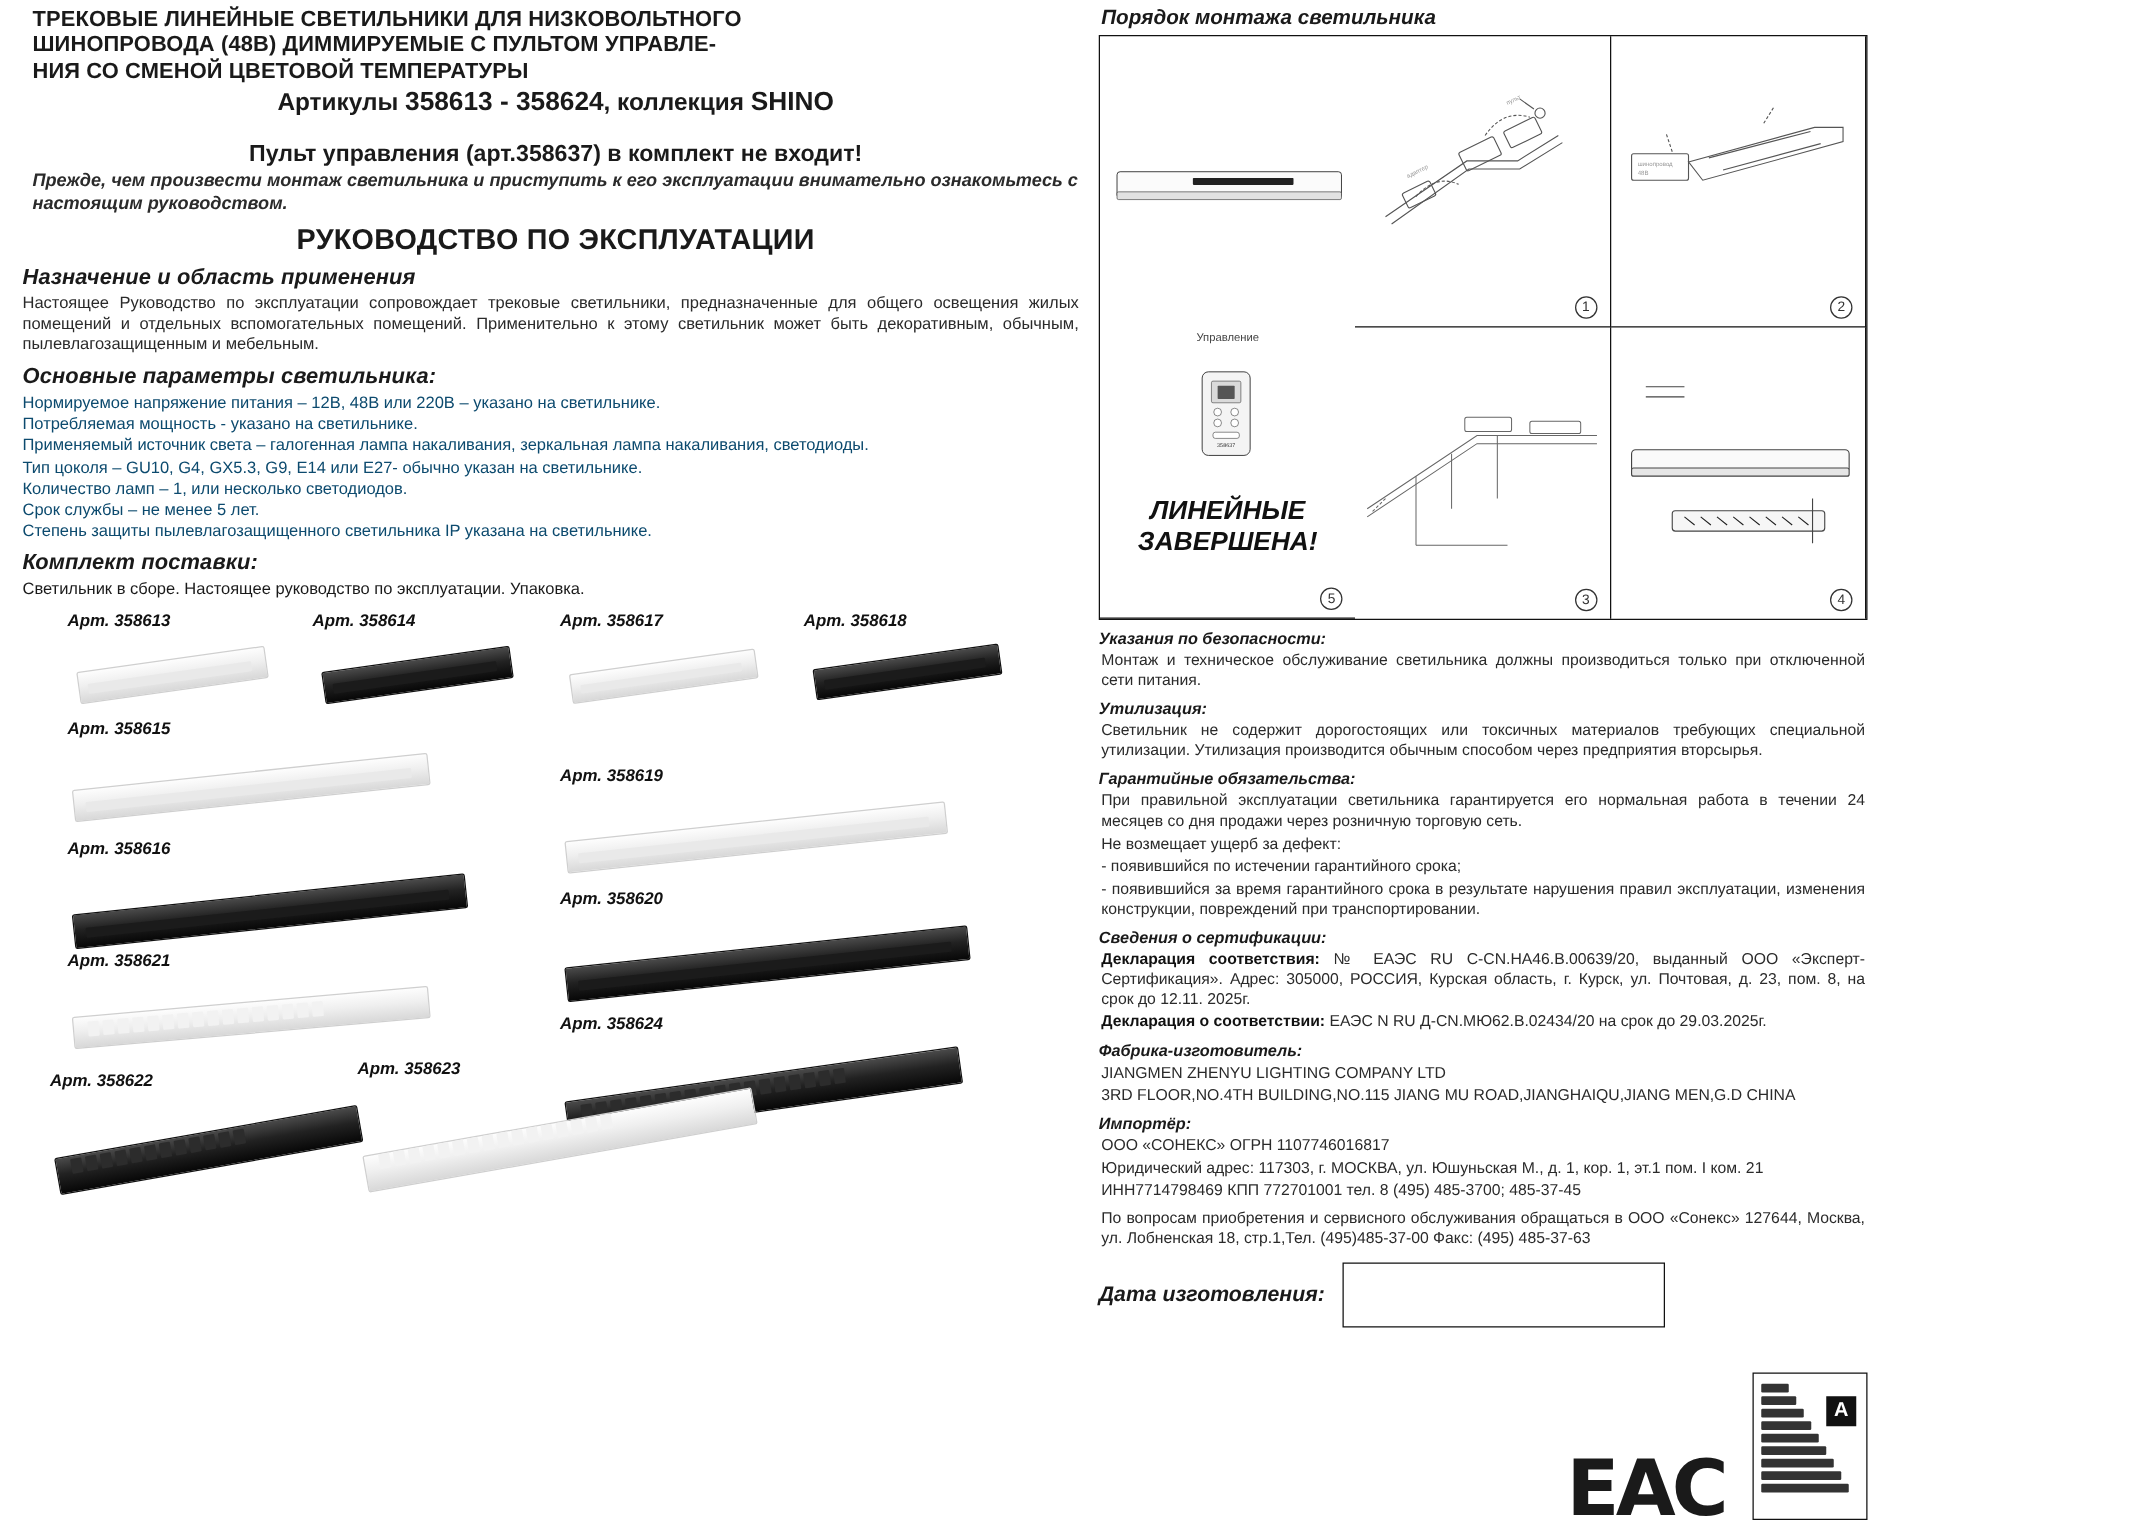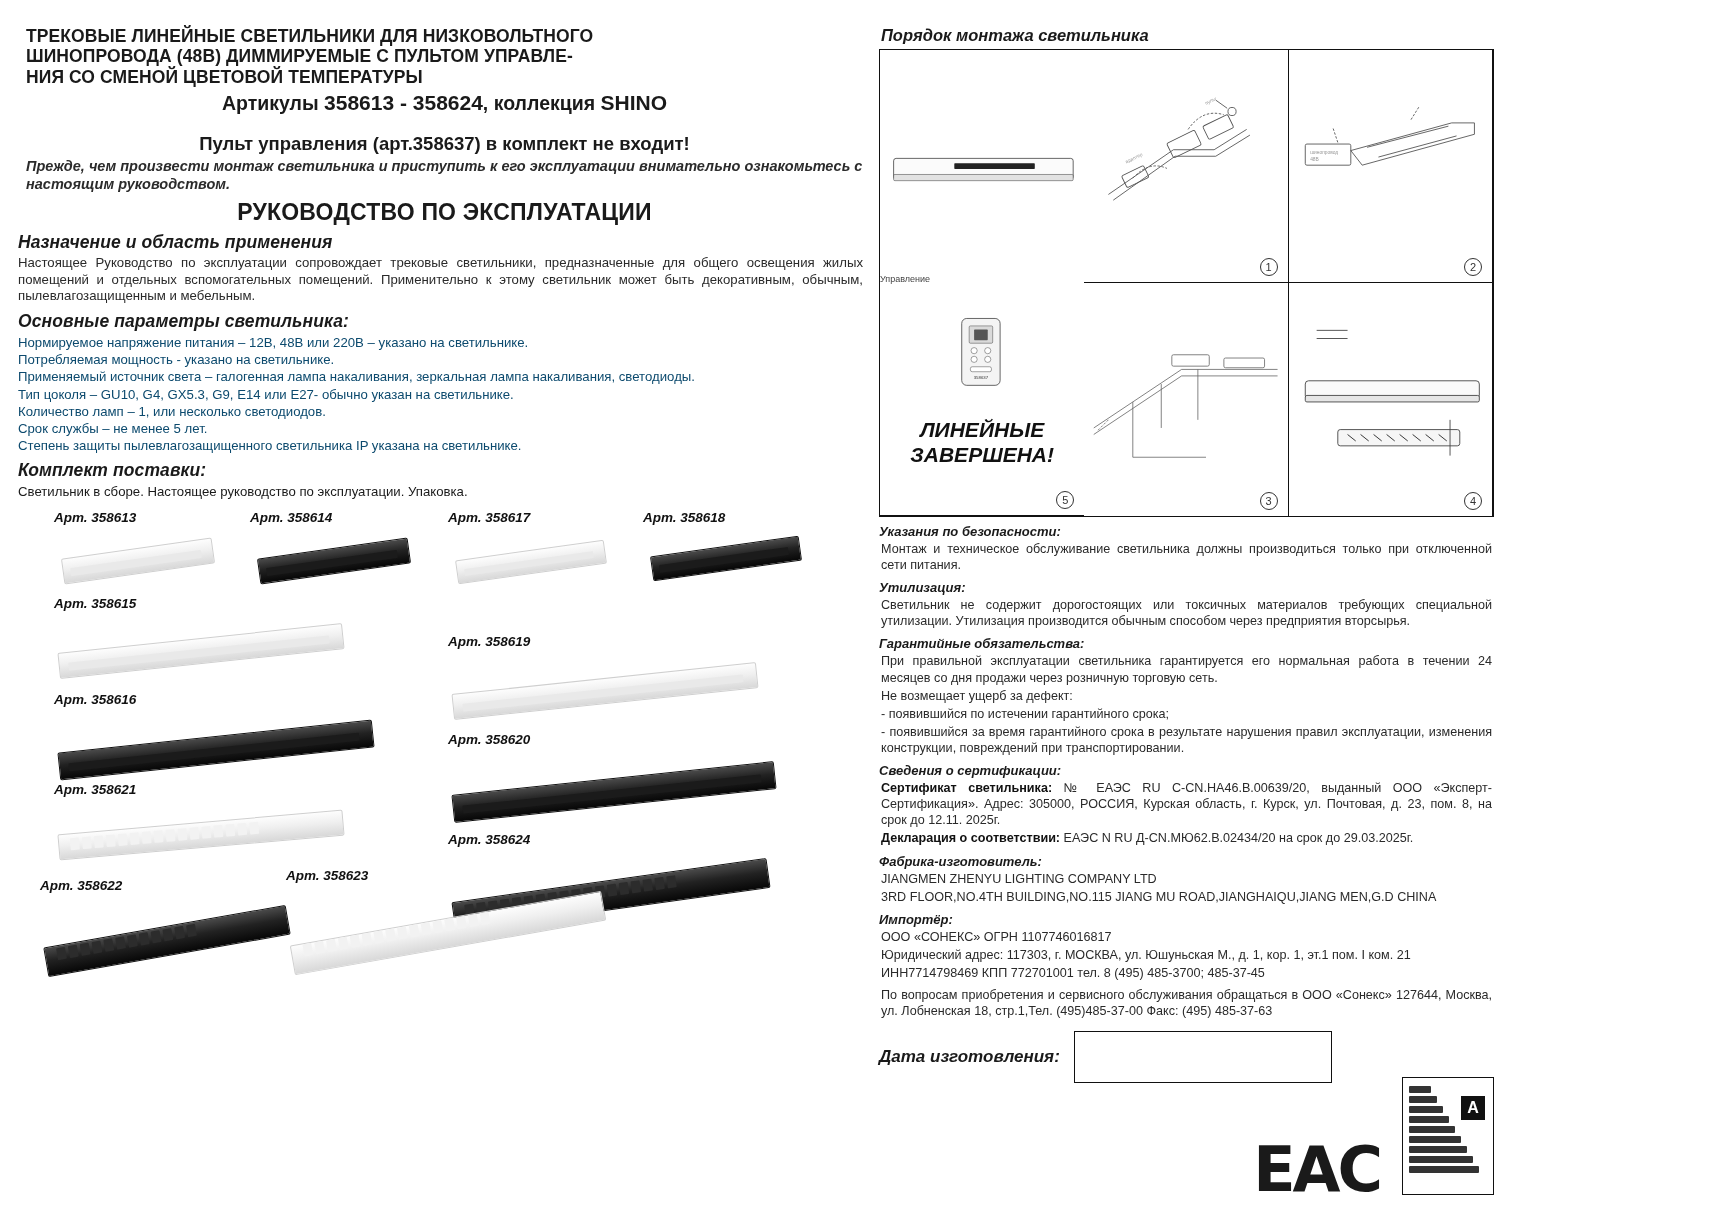--- a/index.html
+++ b/index.html
@@ -11,21 +11,21 @@
     width: 1720px; height: 1221px;
     font-family: "Liberation Sans", sans-serif;
     color: #1a1a1a;
     position: relative;
     overflow: hidden;
   }
   .page {
     position: absolute;
     left: 0; top: 0;
     width: 1512px; height: 1221px;
-    padding: 26px 18px;
+    padding: 5px 18px;
   }
   .cols {
     display: flex;
     width: 100%; height: 100%;
     gap: 16px;
   }
   .col-left { width: 845px; flex: 0 0 845px; position: relative; }
   .col-right { flex: 1 1 auto; position: relative; }
 
   
@@ -473,21 +473,21 @@
               <rect x="152" y="24" width="22" height="17" rx="1" fill="#555"></rect>
               <circle cx="152" cy="58" r="5" fill="#fff" stroke="#444" stroke-width="0.8"></circle>
               <circle cx="174" cy="58" r="5" fill="#fff" stroke="#444" stroke-width="0.8"></circle>
               <circle cx="152" cy="72" r="5" fill="#fff" stroke="#444" stroke-width="0.8"></circle>
               <circle cx="174" cy="72" r="5" fill="#fff" stroke="#444" stroke-width="0.8"></circle>
               <rect x="146" y="84" width="34" height="8" rx="3" fill="#fff" stroke="#444" stroke-width="0.8"></rect>
             </g>
             <text x="163" y="103" font-size="7" fill="#333" text-anchor="middle" font-family="Liberation Sans">358637</text>
             <text x="163" y="-2" font-size="7" fill="#333" text-anchor="middle" font-family="Liberation Sans"></text>
           </svg>
-          <div style="position:absolute;left:0;right:0;top:224px;font-size:9px;color:#444;">Управление</div>
+          <div style="position:absolute;left:0;right:0;top:236px;text-align:center;font-size:9px;color:#444;">Управление</div>
           <div class="install-done">
             <div>ЛИНЕЙНЫЕ</div>
             <div>ЗАВЕРШЕНА!</div>
           </div>
           <div class="step-num">5</div>
         </div>
 
         <div class="cell r2c1">
           <svg width="100%" height="100%" viewBox="0 0 250 230">
             <g fill="none" stroke="#666" stroke-width="1">
@@ -526,21 +526,21 @@
       <div class="rtitle">Утилизация:</div>
       <p class="rtext">Светильник не содержит дорогостоящих или токсичных материалов требующих специальной утилизации. Утилизация производится обычным способом через предприятия вторсырья.</p>
 
       <div class="rtitle">Гарантийные обязательства:</div>
       <p class="rtext">При правильной эксплуатации светильника гарантируется его нормальная работа в течении 24 месяцев со дня продажи через розничную торговую сеть.</p>
       <p class="rtext">Не возмещает ущерб за дефект:</p>
       <p class="rtext">- появившийся по истечении гарантийного срока;</p>
       <p class="rtext">- появившийся за время гарантийного срока в результате нарушения правил эксплуатации, изменения конструкции, повреждений при транспортировании.</p>
 
       <div class="rtitle">Сведения о сертификации:</div>
-      <p class="rtext"><b>Сертификат светильника:</b><span> № ЕАЭС RU C-CN.НА46.В.00639/20, выданный ООО «Эксперт-Сертификация». Адрес: 305000, РОССИЯ, Курская область, г. Курск, ул. Почтовая, д. 23, пом. 8, на срок до 12.11. 2025г.</span></p>
+      <p class="rtext"><b>Декларация соответствия:</b><span> № ЕАЭС RU C-CN.НА46.В.00639/20, выданный ООО «Эксперт-Сертификация». Адрес: 305000, РОССИЯ, Курская область, г. Курск, ул. Почтовая, д. 23, пом. 8, на срок до 12.11. 2025г.</span></p>
       <p class="rtext"><b>Декларация о соответствии:</b><span> ЕАЭС N RU Д-CN.МЮ62.В.02434/20 на срок до 29.03.2025г.</span></p>
 
       <div class="rtitle">Фабрика-изготовитель:</div>
       <p class="rtext">JIANGMEN ZHENYU LIGHTING COMPANY LTD</p>
       <p class="rtext">3RD FLOOR,NO.4TH BUILDING,NO.115 JIANG MU ROAD,JIANGHAIQU,JIANG MEN,G.D CHINA</p>
 
       <div class="rtitle">Импортёр:</div>
       <p class="rtext">ООО «СОНЕКС» ОГРН 1107746016817</p>
       <p class="rtext">Юридический адрес:  117303, г. МОСКВА,  ул. Юшуньская М., д. 1, кор. 1, эт.1 пом. I ком. 21</p>
       <p class="rtext">ИНН7714798469 КПП 772701001   тел. 8 (495) 485-3700; 485-37-45</p>

